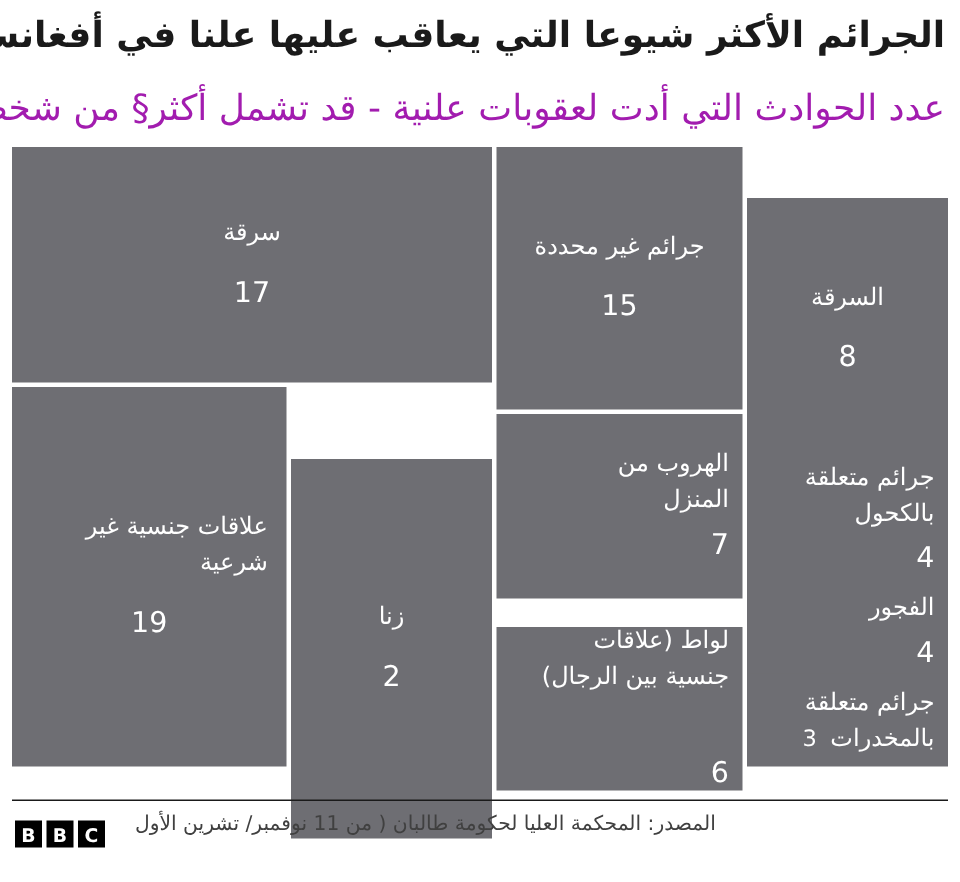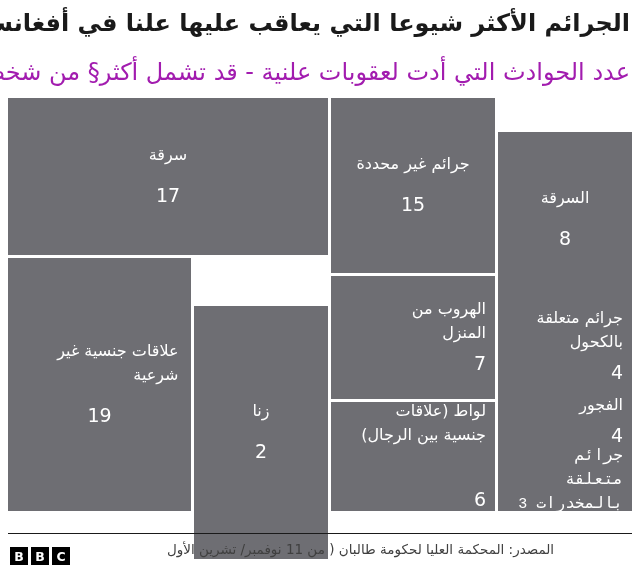--- a/index.html
+++ b/index.html
@@ -75,21 +75,21 @@
     font-weight: 700;
     font-size: 12.5px;
     display: flex;
     align-items: center;
     justify-content: center;
   }
   .source {
     position: absolute;
     right: 9px; top: 540px; left: 90px;
     direction: rtl;
-    text-align: center;
+    text-align: left;
     font-size: 13.5px;
     line-height: 19px;
     color: #404040;
   }
 </style>
 </head>
 <body>
 
 <div class="page">
 
@@ -131,27 +131,27 @@
     <div class="cell edge" style="left:490px; top:178px; width:134px; height:85px;margin-top:28px;">
       <div class="inner" style="max-width:112px;">جرائم متعلقة بالكحول</div>
       <div class="value">4</div>
     </div>
 
     <div class="cell edge" style="left:490px; top:266px; width:134px; height:82px;margin-top:16px;">
       <div class="inner">الفجور</div>
       <div class="value">4</div>
     </div>
 
-    <div class="cell edge" style="left:323px; top:304px; width:164px; height:109px;gap:34px;">
+    <div class="cell edge" style="left:323px; top:320px; width:164px; height:109px;gap:34px;">
       <div class="inner" style="max-width:132px;">لواط (علاقات جنسية بين الرجال)</div>
       <div class="value">6</div>
     </div>
 
     <div class="cell edge" style="left:490px; top:351px; width:134px; height:62px;">
-      <div class="inner" style="max-width:114px;font-family:Liberation Mono, monospace;"><span>جرائم متعلقة بالمخدرات</span><span class="value-inline">3</span></div>
+      <div class="inner" style="max-width:114px;"><span>جرائم متعلقة بالمخدرات</span><span class="value-inline">3</span></div>
     </div>
 
   </div>
 
   <div class="rule"></div>
 
   <div class="bbc-logo">
     <div class="blk">B</div>
     <div class="blk">B</div>
     <div class="blk">C</div>

